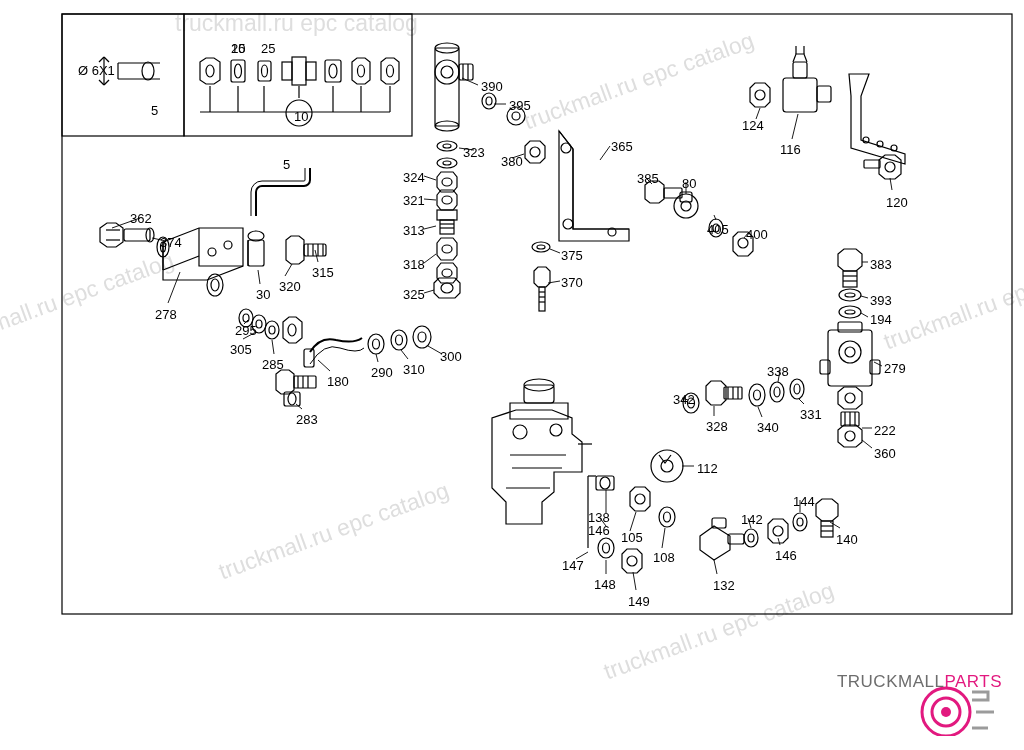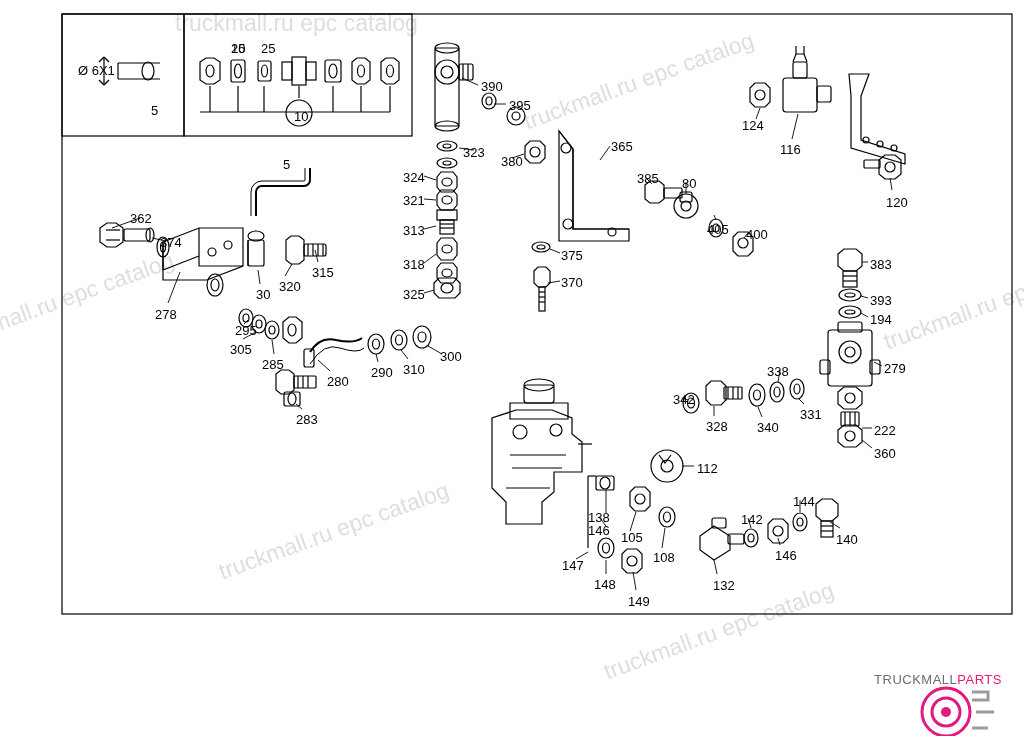--- a/index.html
+++ b/index.html
@@ -42,21 +42,21 @@
     position: absolute;
     right: 18px;
     bottom: 14px;
     width: 180px;
     height: 70px;
   }
   .brand-text {
     position: absolute;
     right: 4px;
     top: 6px;
-    font-size: 13px;
+    font-size: 17px;
     letter-spacing: 0.5px;
     font-family: "Liberation Sans", sans-serif;
     color: #6d6d6d;
     white-space: nowrap;
   }
   .brand-text .pink { color: #e2197f; }
   svg { display: block; }
   .dgm-line { stroke: #000; fill: none; }
 </style>
 </head>
@@ -459,21 +459,21 @@
       <div class="lbl" style="left: 874px; top: 447px;">360</div>
       <div class="lbl" style="left: 130px; top: 212px;">362</div>
       <div class="lbl" style="left: 160px; top: 236px;">374</div>
       <div class="lbl" style="left: 312px; top: 266px;">315</div>
       <div class="lbl" style="left: 279px; top: 280px;">320</div>
       <div class="lbl" style="left: 256px; top: 288px;">30</div>
       <div class="lbl" style="left: 155px; top: 308px;">278</div>
       <div class="lbl" style="left: 235px; top: 324px;">295</div>
       <div class="lbl" style="left: 230px; top: 343px;">305</div>
       <div class="lbl" style="left: 262px; top: 358px;">285</div>
-      <div class="lbl" style="left: 327px; top: 375px;">280</div>
+      <div class="lbl" style="left: 327px; top: 375px;">180</div>
       <div class="lbl" style="left: 371px; top: 366px;">290</div>
       <div class="lbl" style="left: 403px; top: 363px;">310</div>
       <div class="lbl" style="left: 440px; top: 350px;">300</div>
       <div class="lbl" style="left: 296px; top: 413px;">283</div>
       <div class="lbl" style="left: 697px; top: 462px;">112</div>
       <div class="lbl" style="left: 588px; top: 511px;">138</div>
       <div class="lbl" style="left: 588px; top: 524px;">146</div>
       <div class="lbl" style="left: 621px; top: 531px;">105</div>
       <div class="lbl" style="left: 653px; top: 551px;">108</div>
       <div class="lbl" style="left: 562px; top: 559px;">147</div>

